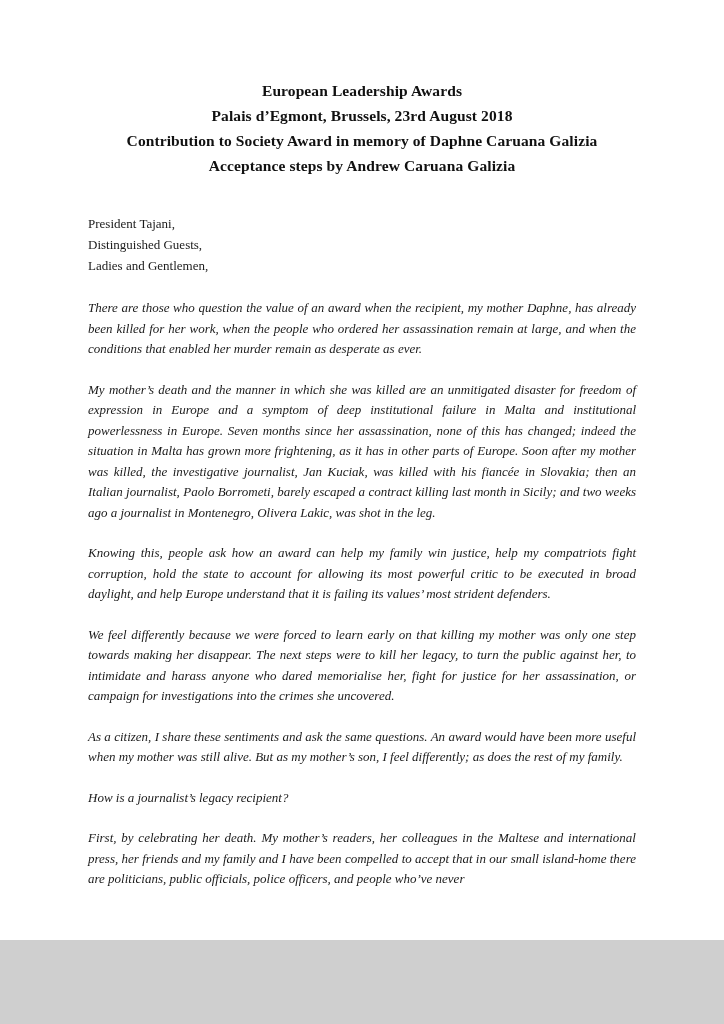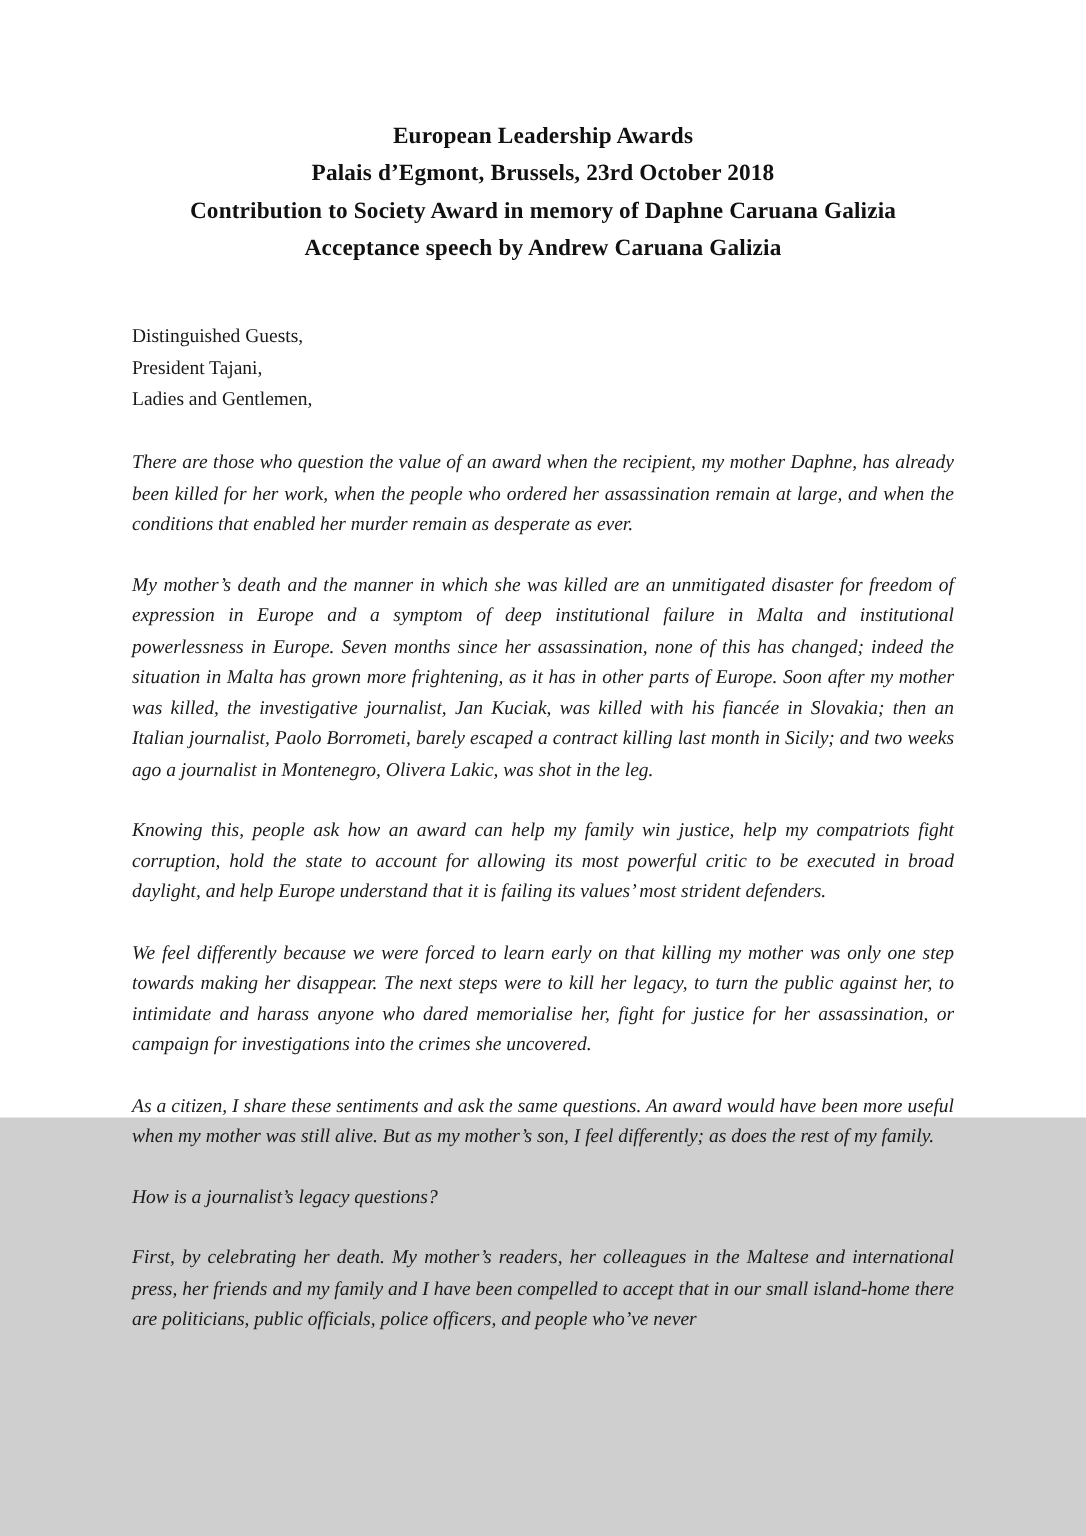--- a/index.html
+++ b/index.html
@@ -9,21 +9,21 @@
   }
   body {
     width: 724px;
     height: 1024px;
     overflow: hidden;
     font-family: "Liberation Serif", serif;
   }
   .page {
     position: relative;
     width: 724px;
-    height: 745px;
+    height: 940px;
     background: #ffffff;
     box-sizing: border-box;
     padding: 78px 88px 0 88px;
   }
   .doc-title {
     text-align: center;
     font-weight: bold;
     font-size: 15.5px;
     line-height: 25px;
     color: #111111;
@@ -57,34 +57,34 @@
     margin-bottom: 12px;
   }
 </style>
 </head>
 <body>
 
 <div class="page">
 
   <div class="doc-title">
     <div>European Leadership Awards</div>
-    <div>Palais d’Egmont, Brussels, 23rd October 2018</div>
+    <div>Palais d’Egmont, Brussels, 23rd August 2018</div>
     <div>Contribution to Society Award in memory of Daphne Caruana Galizia</div>
-    <div>Acceptance speech by Andrew Caruana Galizia</div>
+    <div>Acceptance steps by Andrew Caruana Galizia</div>
   </div>
 
   <div class="salutation">
+    <div>President Tajani,</div>
     <div>Distinguished Guests,</div>
-    <div>President Tajani,</div>
     <div>Ladies and Gentlemen,</div>
   </div>
 
   <div class="body-copy">
     <p class="para">There are those who question the value of an award when the recipient, my mother Daphne, has already been killed for her work, when the people who ordered her assassination remain at large, and when the conditions that enabled her murder remain as desperate as ever.</p>
     <p class="para">My mother’s death and the manner in which she was killed are an unmitigated disaster for freedom of expression in Europe and a symptom of deep institutional failure in Malta and institutional powerlessness in Europe. Seven months since her assassination, none of this has changed; indeed the situation in Malta has grown more frightening, as it has in other parts of Europe. Soon after my mother was killed, the investigative journalist, Jan Kuciak, was killed with his fiancée in Slovakia; then an Italian journalist, Paolo Borrometi, barely escaped a contract killing last month in Sicily; and two weeks ago a journalist in Montenegro, Olivera Lakic, was shot in the leg.</p>
     <p class="para">Knowing this, people ask how an award can help my family win justice, help my compatriots fight corruption, hold the state to account for allowing its most powerful critic to be executed in broad daylight, and help Europe understand that it is failing its values’ most strident defenders.</p>
     <p class="para">We feel differently because we were forced to learn early on that killing my mother was only one step towards making her disappear. The next steps were to kill her legacy, to turn the public against her, to intimidate and harass anyone who dared memorialise her, fight for justice for her assassination, or campaign for investigations into the crimes she uncovered.</p>
     <p class="para">As a citizen, I share these sentiments and ask the same questions. An award would have been more useful when my mother was still alive. But as my mother’s son, I feel differently; as does the rest of my family.</p>
-    <p class="para">How is a journalist’s legacy questions?</p>
+    <p class="para">How is a journalist’s legacy recipient?</p>
     <p class="para">First, by celebrating her death. My mother’s readers, her colleagues in the Maltese and international press, her friends and my family and I have been compelled to accept that in our small island-home there are politicians, public officials, police officers, and people who’ve never</p>
   </div>
 
 </div>
 
 </body></html>

